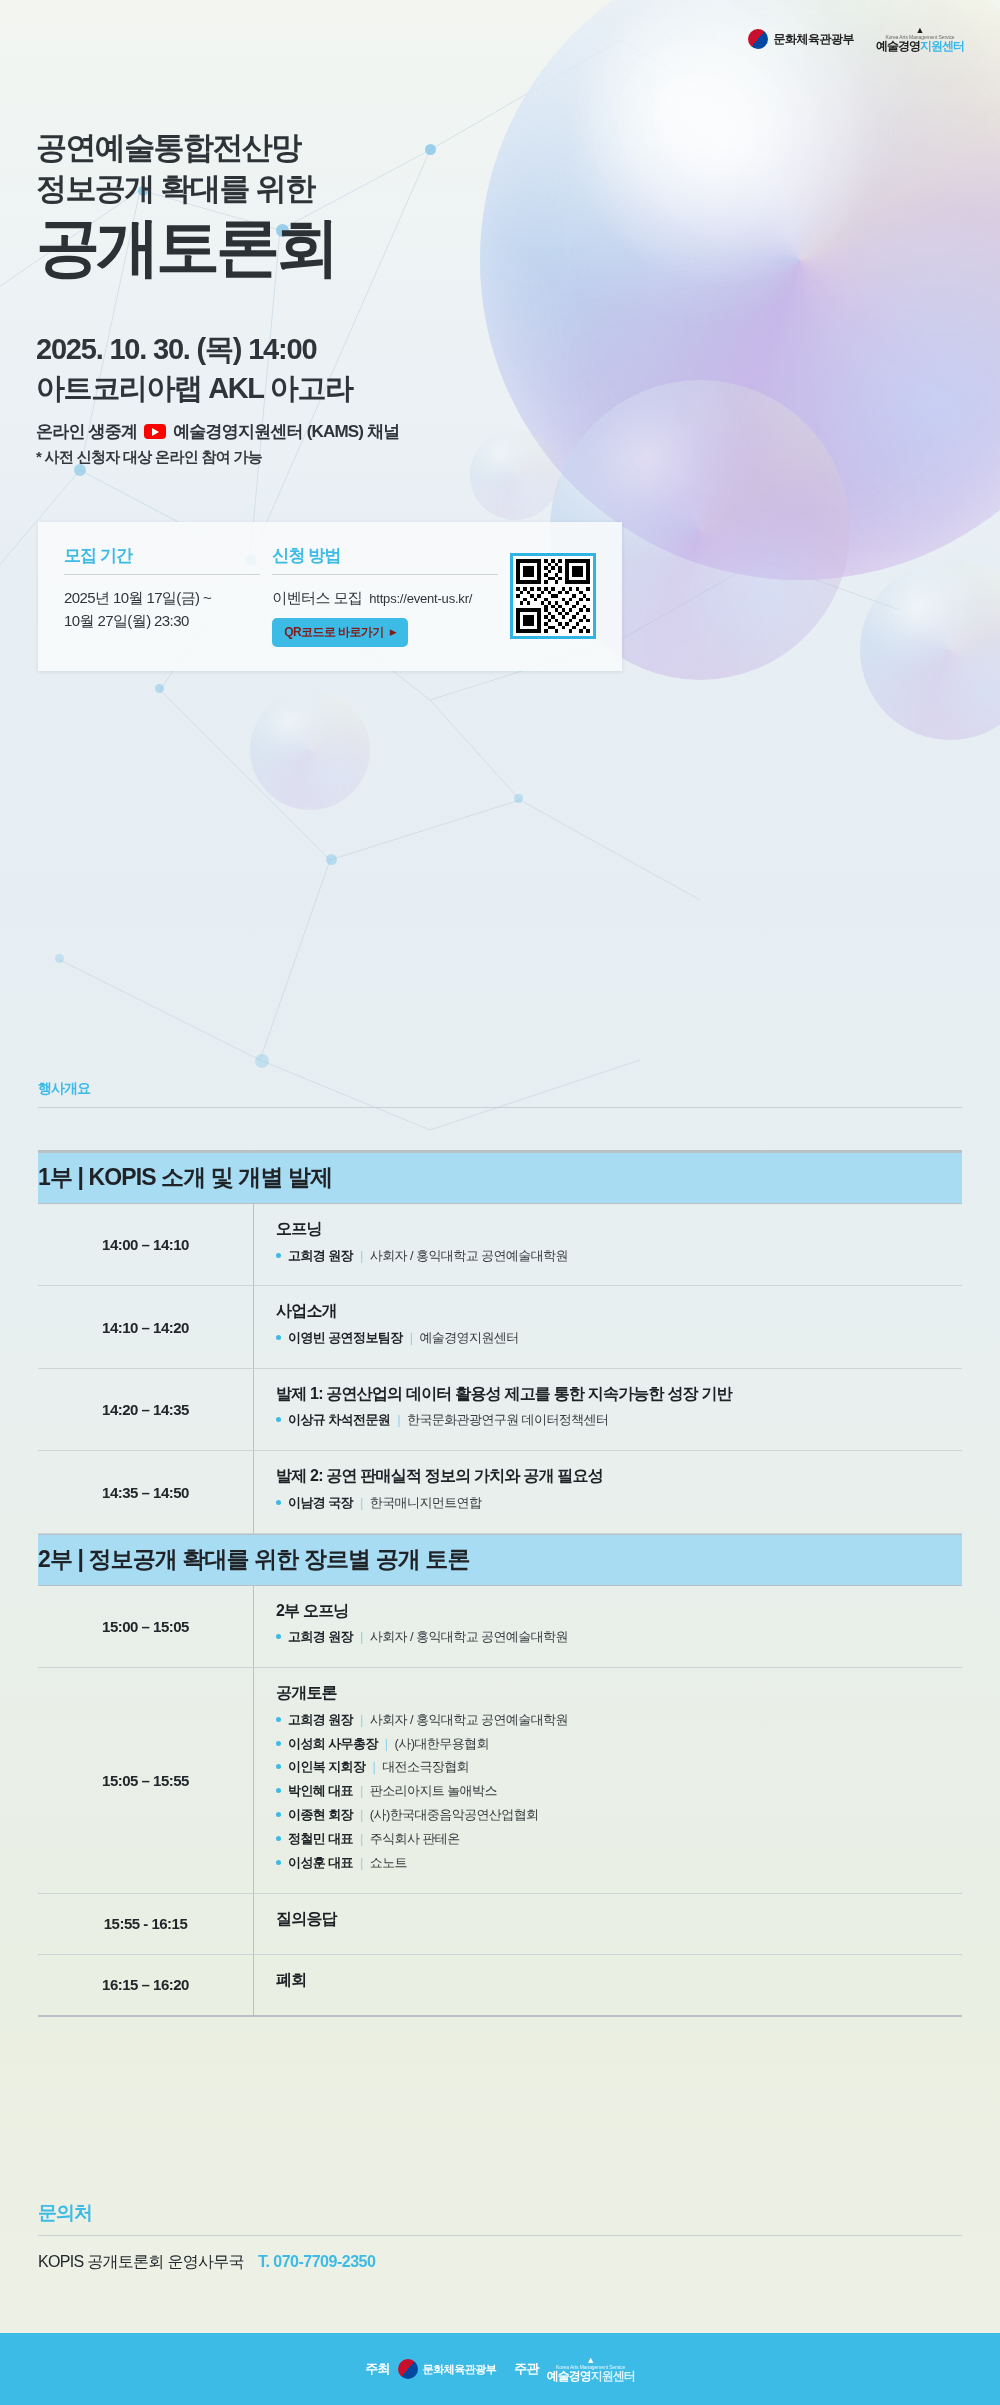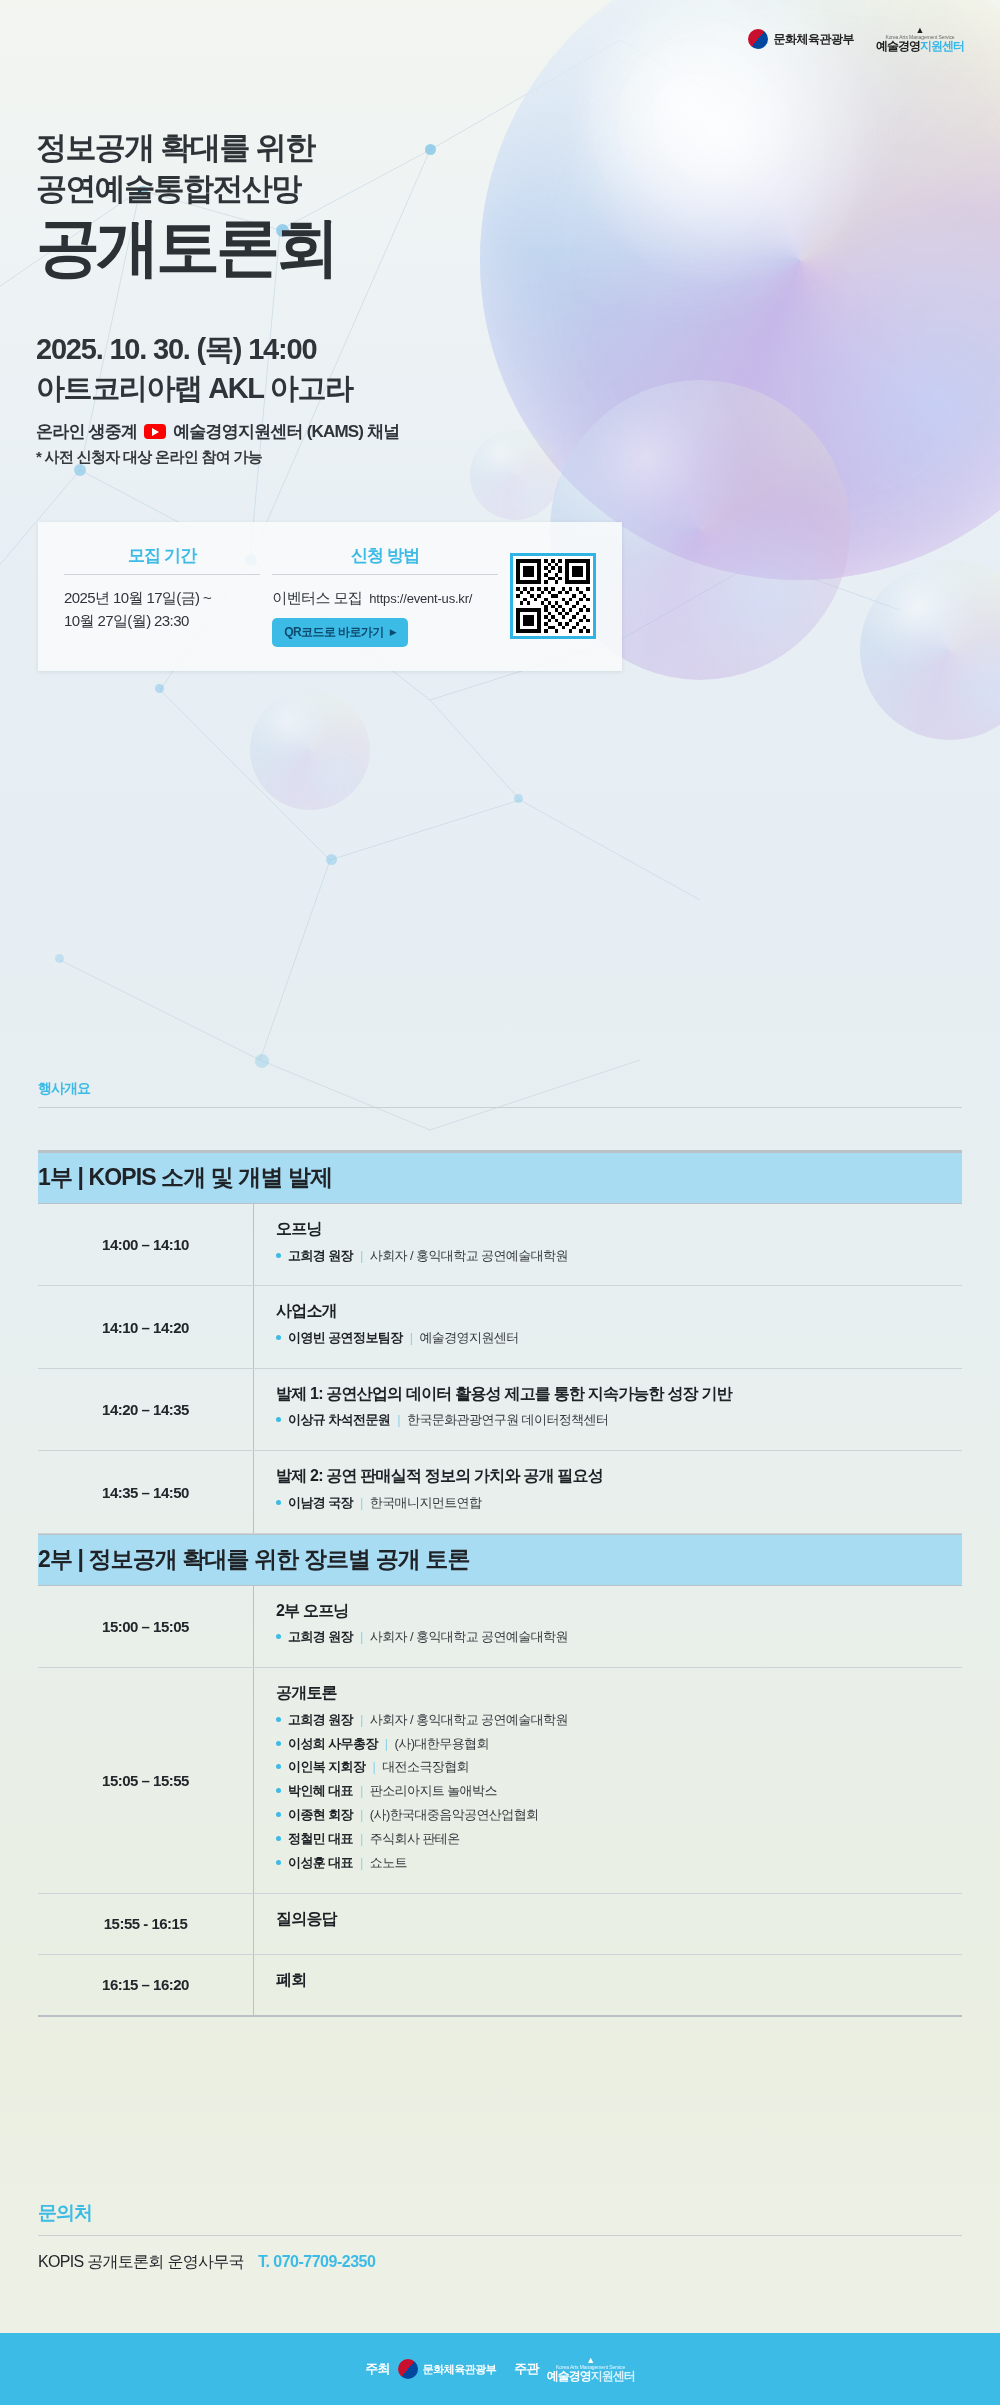--- a/index.html
+++ b/index.html
@@ -122,28 +122,28 @@
   .apply-head{
     background:#3cbbe6;color:#ffffff;text-align:center;
     font-size:22px;font-weight:700;letter-spacing:-1px;
     padding:13px 0 14px;
   }
   .apply-body{display:flex;padding:22px 26px 24px 26px;gap:12px;}
   .apply-col{flex:1;min-width:0;}
   .apply-col.right{flex:1.15;}
   .col-title{
     font-size:17px;font-weight:700;color:#3cbbe6;letter-spacing:-.9px;
-    padding-bottom:7px;border-bottom:1px solid #cfd6da;margin-bottom:11px;text-align:center;
+    padding-bottom:7px;border-bottom:1px solid #cfd6da;margin-bottom:11px;
   }
   .col-text{font-size:15px;color:#30343a;line-height:1.55;letter-spacing:-.6px;}
   .method-line{display:flex;align-items:baseline;gap:7px;flex-wrap:wrap;}
   .method-url{font-size:13px;color:#30343a;letter-spacing:-.2px;}
   .qr-btn{
     display:inline-flex;align-items:center;gap:6px;margin-top:9px;
-    background:#3cbbe6;color:#0c4a6e;border:none;border-radius:5px;
+    background:#3cbbe6;color:#7f1d1d;border:none;border-radius:5px;
     font-family:inherit;font-size:12px;font-weight:700;letter-spacing:-.6px;
     padding:6px 12px;cursor:pointer;
   }
   .qr-btn .tri{font-size:9px;line-height:1;}
   .qr-wrap{
     width:86px;height:86px;flex:none;border:3px solid #2fb4e4;background:#fff;
     padding:3px;box-sizing:border-box;align-self:center;
   }
   .qr-wrap svg{display:block;width:100%;height:100%;}
 
@@ -262,22 +262,22 @@
       <span class="gov-name">문화체육관광부</span>
     </div>
     <div class="kams-logo">
       <span class="kams-tree">▲</span>
       <span class="kams-en">Korea Arts Management Service</span>
       <span class="kams-ko"><span class="k1">예술경영</span><span class="k2">지원센터</span></span>
     </div>
   </div>
 
   <div class="headline">
+    <div class="sub-line">공연예술통합전산망</div>
     <div class="sub-line">정보공개 확대를 위한</div>
-    <div class="sub-line">공연예술통합전산망</div>
     <div class="main-title">공개토론회</div>
   </div>
 
   <div class="whenwhere">
     <div class="dt">2025. 10. 30. (목) 14:00</div>
     <div class="venue">아트코리아랩 AKL 아고라</div>
     <div class="live">
       <span>온라인 생중계</span>
       <span class="yt"></span>
       <span>예술경영지원센터 (KAMS) 채널</span>

